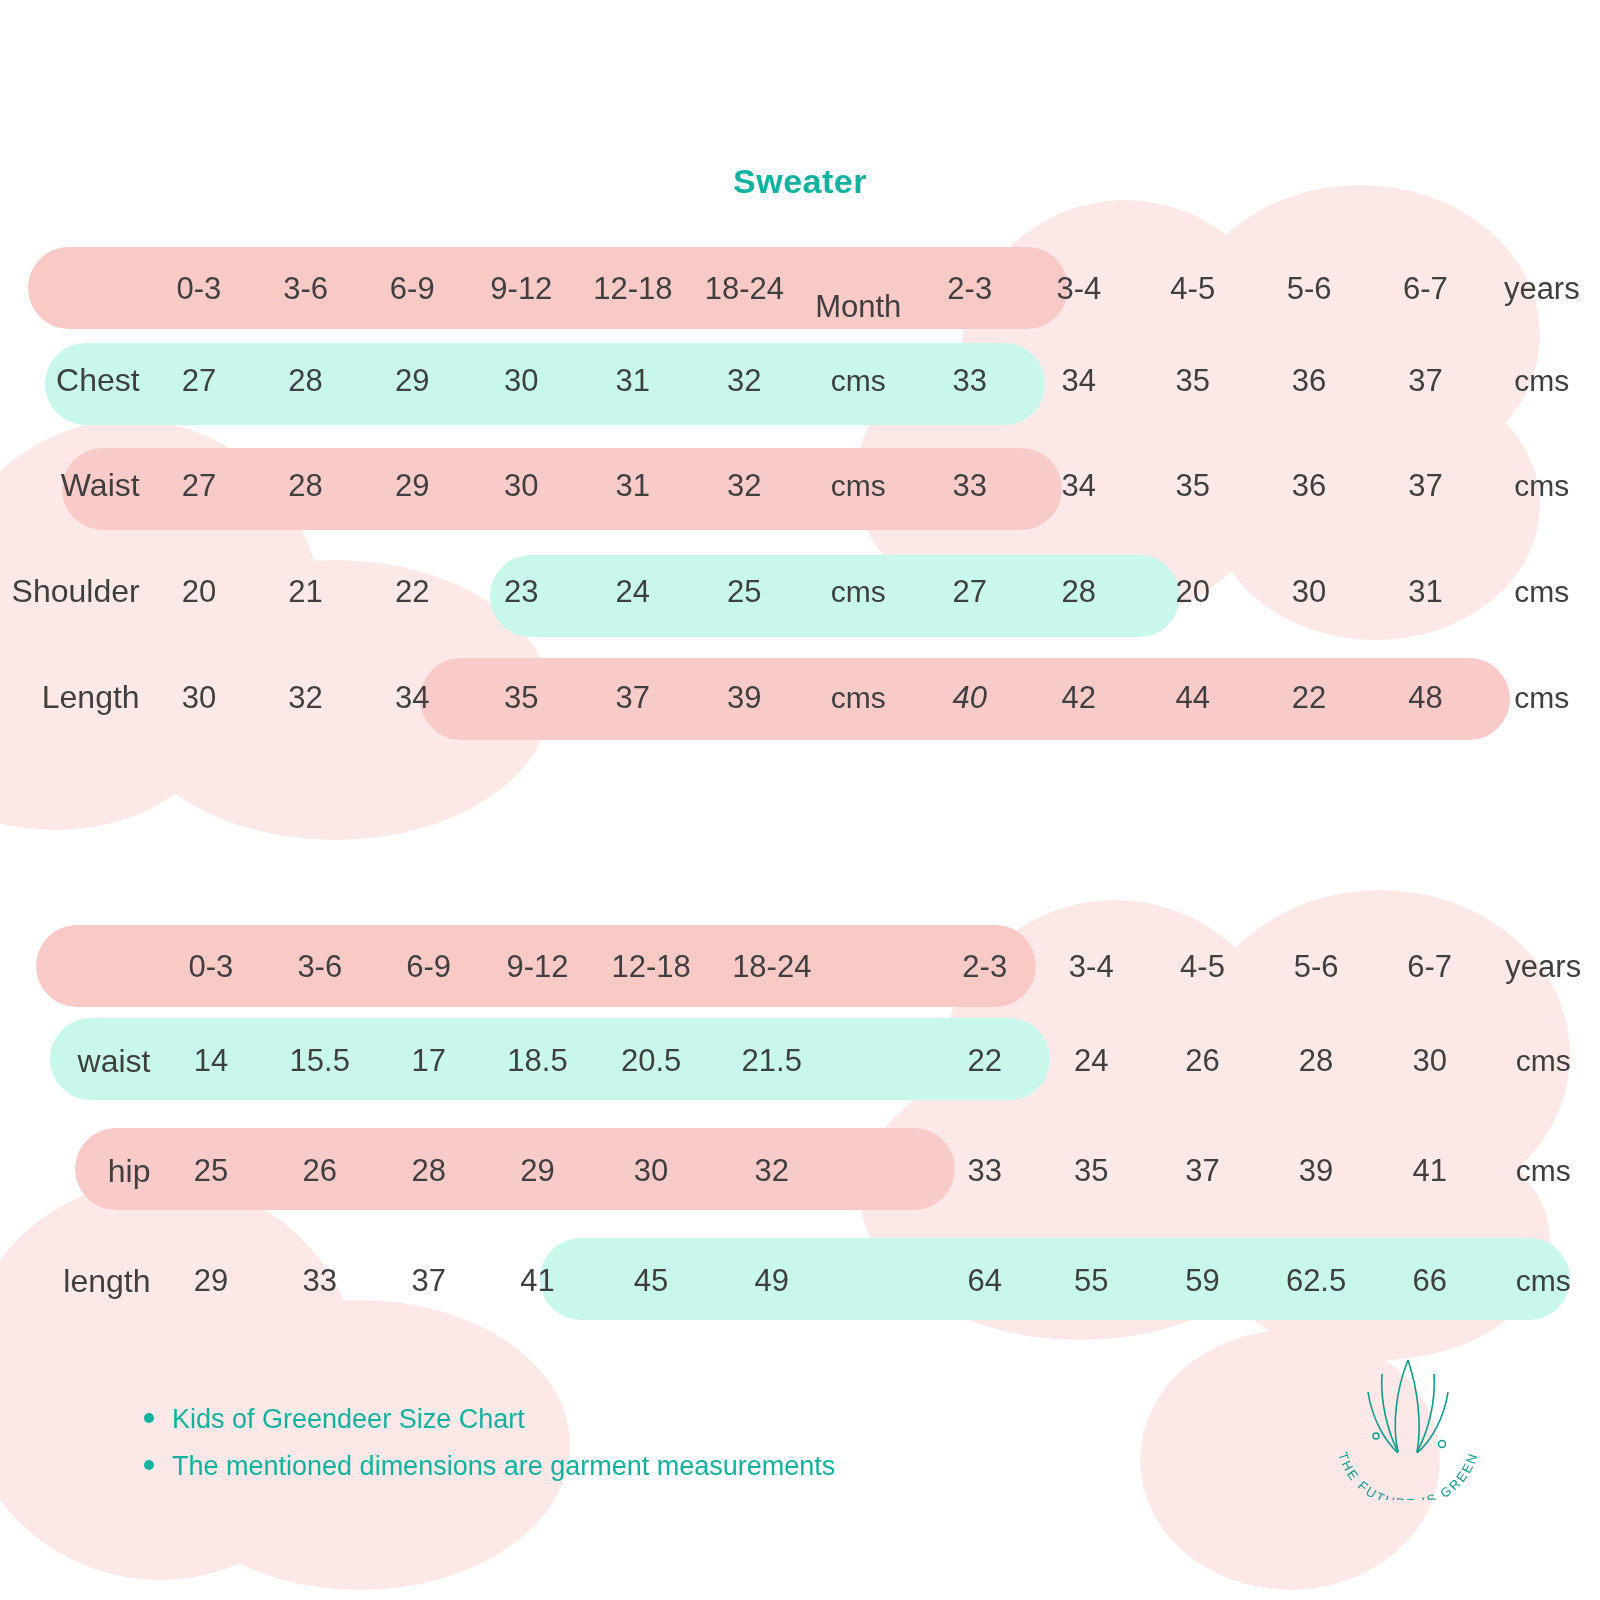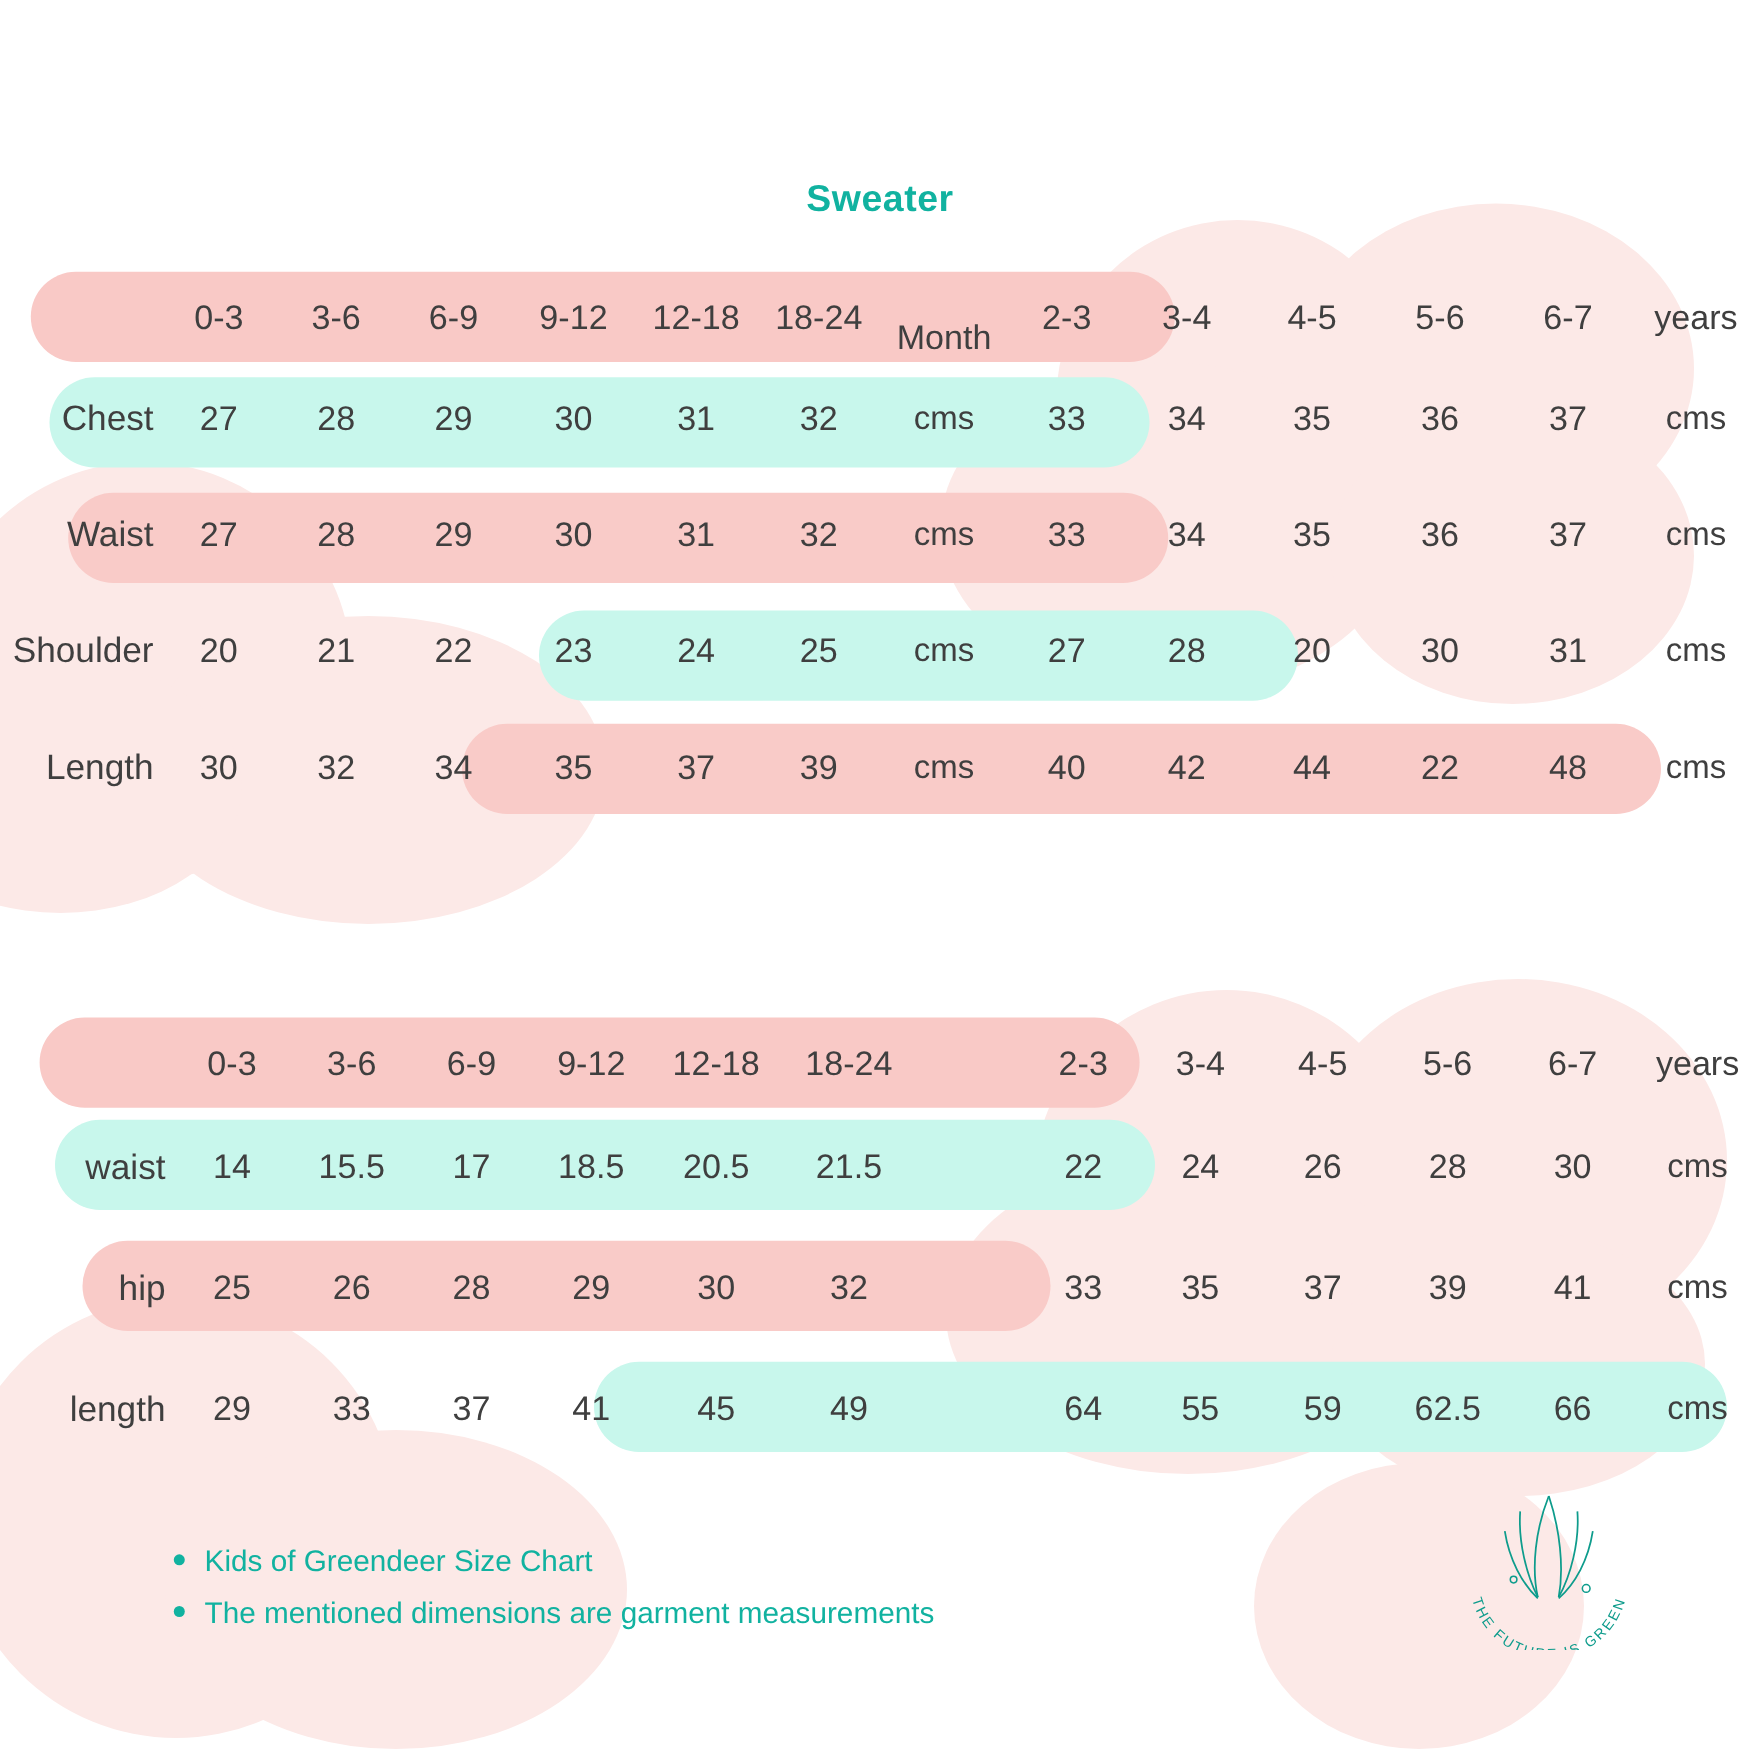--- a/index.html
+++ b/index.html
@@ -69,21 +69,21 @@
     font-size: 32px;
     text-align: right;
     padding-right: 6px;
   }
   .cell.unit { font-size: 30px; }
   .hdr .cell { font-size: 31px; }
 
   
   .notes {
     position: absolute;
-    left: 158px;
+    left: 144px;
     top: 1400px;
     z-index: 3;
   }
   .note {
     display: flex;
     align-items: flex-start;
     color: #11b2a0;
     font-size: 27px;
     line-height: 1.45;
     margin-bottom: 8px;
@@ -211,21 +211,21 @@
 
     <div class="trow" style="height:105px;">
       <div class="cell rowlabel" style="width:150px;">Length</div>
       <div class="cell" style="width:110px;">30</div>
       <div class="cell" style="width:110px;">32</div>
       <div class="cell" style="width:110px;">34</div>
       <div class="cell" style="width:115px;">35</div>
       <div class="cell" style="width:115px;">37</div>
       <div class="cell" style="width:115px;">39</div>
       <div class="cell unit" style="width:120px;">cms</div>
-      <div class="cell" style="width:110px;">40</div>
+      <div class="cell" style="width:110px;font-style:italic;">40</div>
       <div class="cell" style="width:115px;">42</div>
       <div class="cell" style="width:120px;">44</div>
       <div class="cell" style="width:120px;">22</div>
       <div class="cell" style="width:120px;">48</div>
       <div class="cell unit" style="width:120px;">cms</div>
     </div>
   </div>
 
 
   <div class="table" style="top:928px;">

